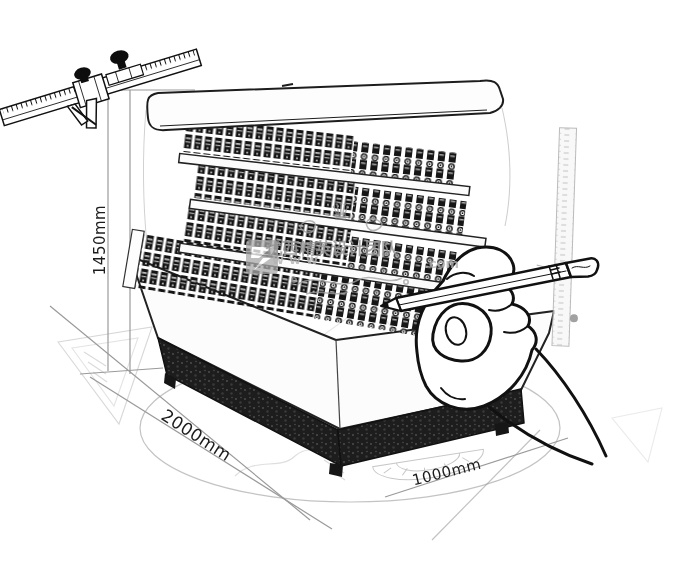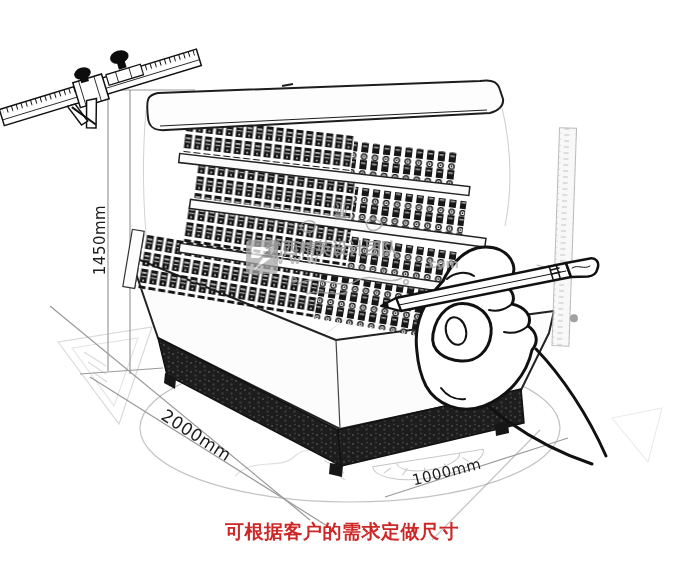--- a/index.html
+++ b/index.html
@@ -189,15 +189,14 @@
 
 <div class="label dim" id="dim-height">1450mm</div>
 <div class="label dim" id="dim-width">2000mm</div>
 <div class="label dim" id="dim-depth">1000mm</div>
 
 <div class="wm" id="wm-crown">♛</div>
 <div class="wm" id="wm-brand">优西精英设计团队</div>
 <div class="wm" id="wm-www">www</div>
 <div class="wm" id="wm-com">.com</div>
 
-<div class="label" id="caption">可根据客户的需求定做尺寸</div>
 
 </div>
 
 </body></html>

